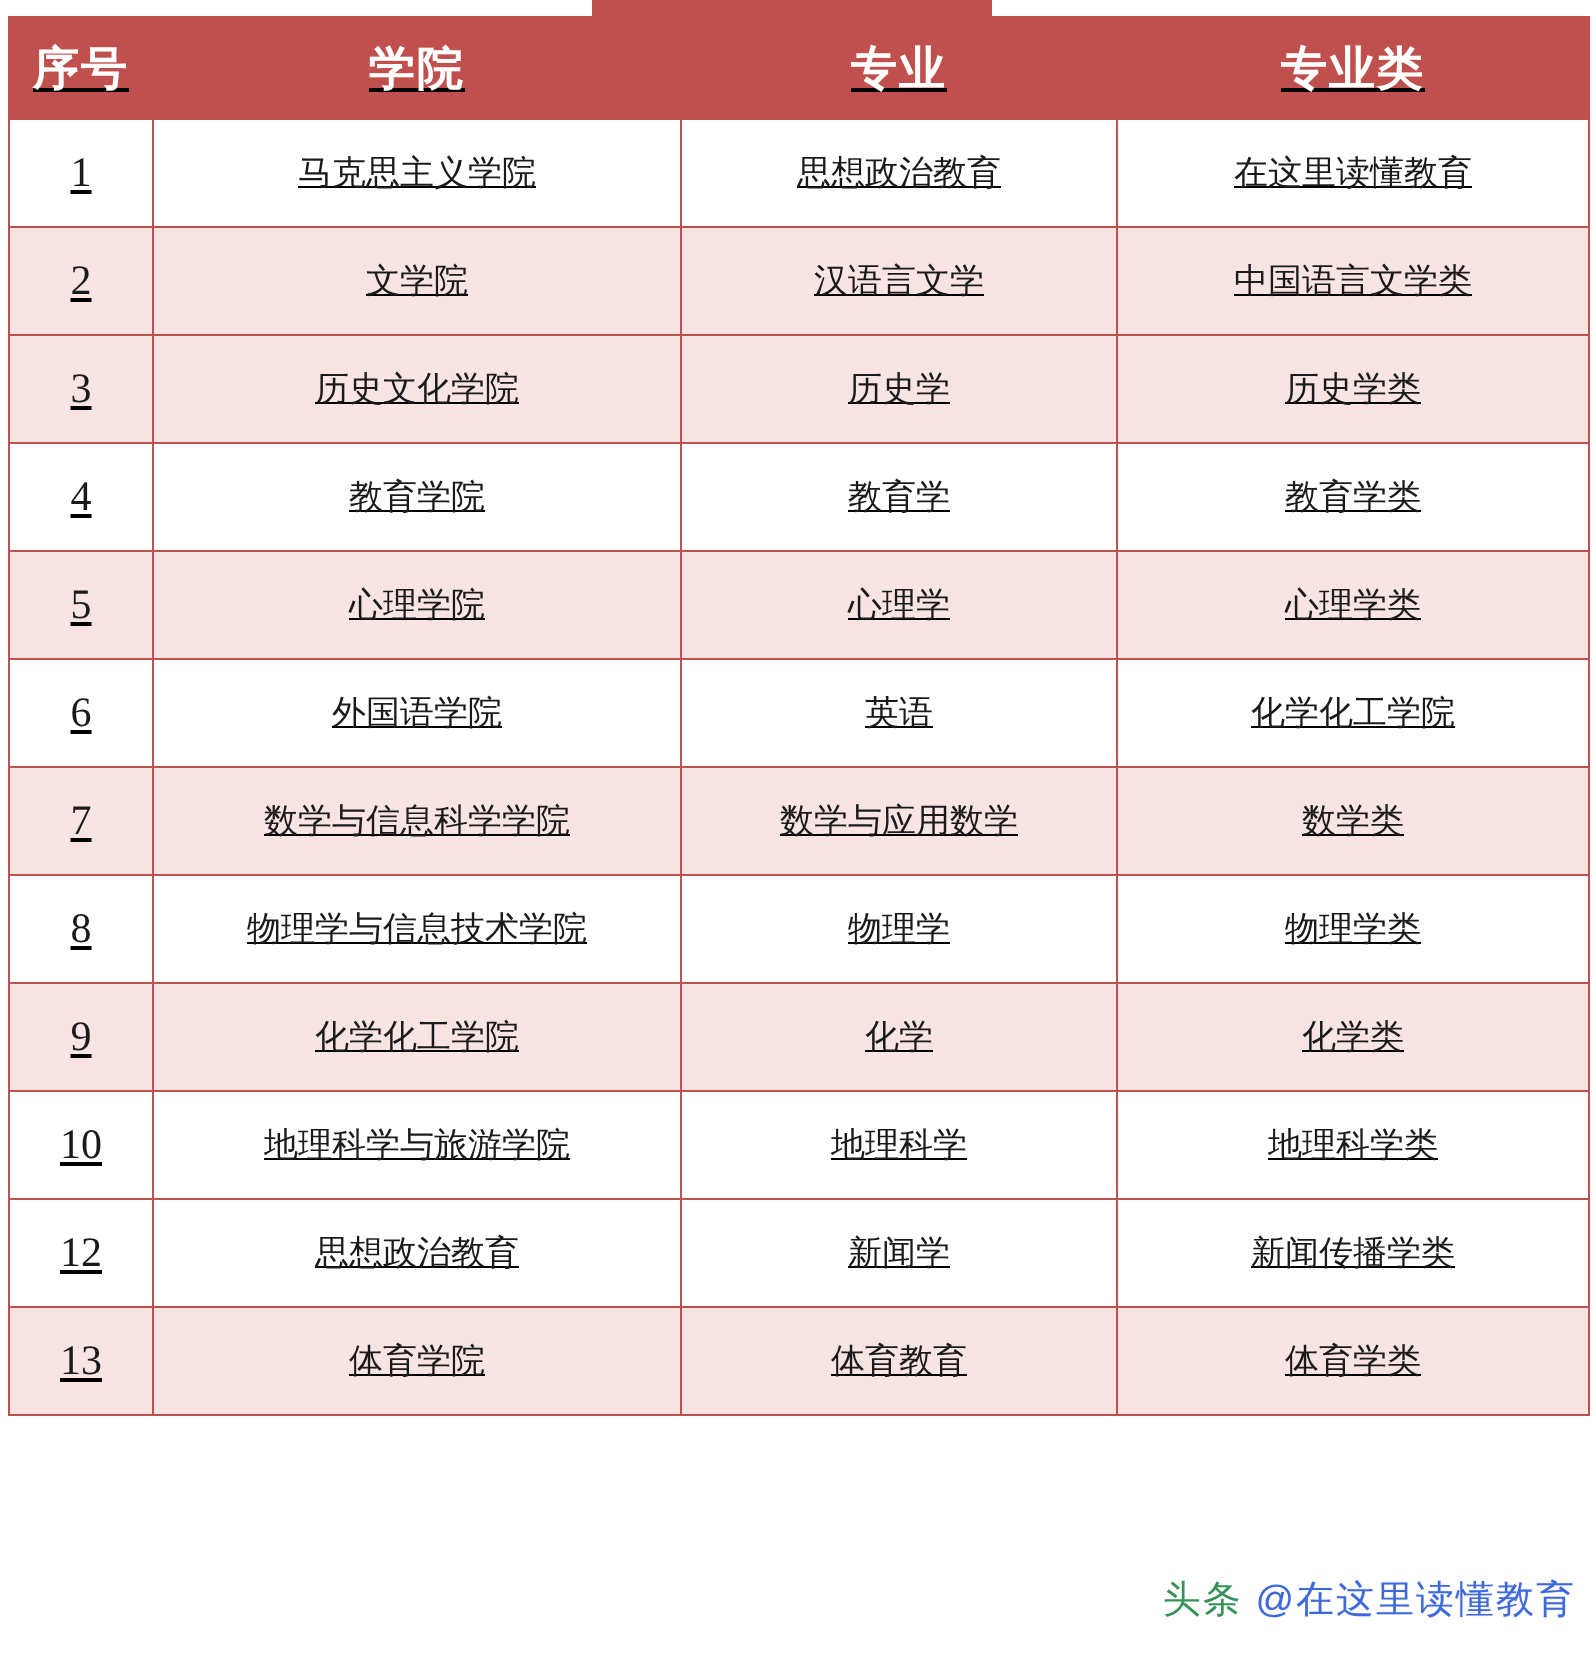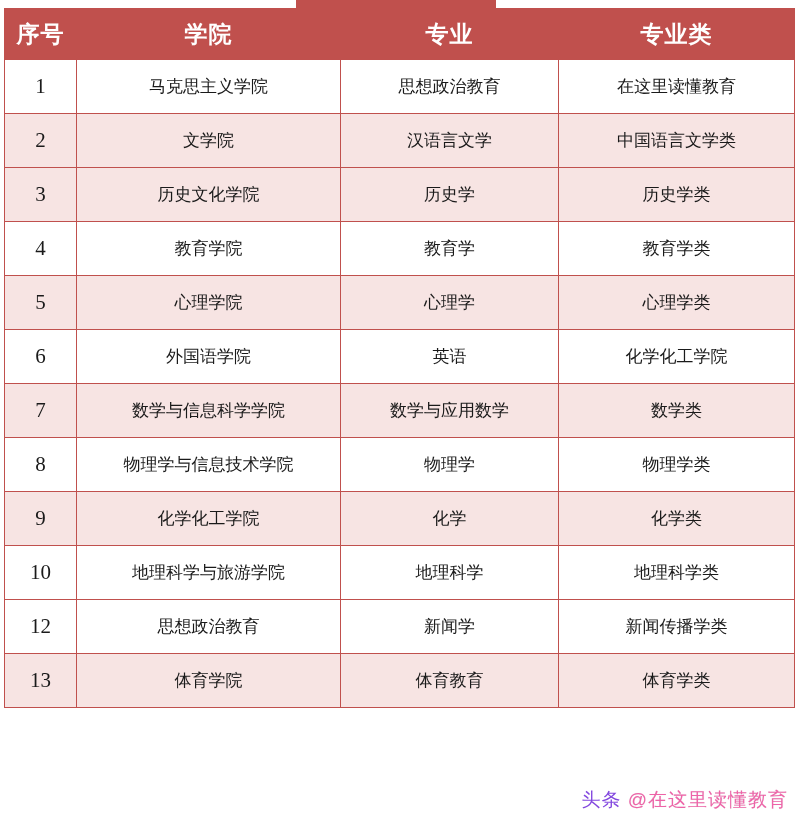--- a/index.html
+++ b/index.html
@@ -13,20 +13,21 @@
     font-family: "Liberation Serif", "DejaVu Serif", serif;
     position: relative;
     overflow: hidden;
   }
   .page {
     width: 798px;
     height: 827px;
     position: relative;
     background: #ffffff;
     box-sizing: border-box;
+    text-decoration: underline;
   }
   .topbar {
     height: 8px;
     width: 100%;
     background: #ffffff;
     position: relative;
   }
   .topbar .stub {
     position: absolute;
     left: 296px;
@@ -77,24 +78,24 @@
     right: 10px;
     bottom: 14px;
     font-size: 19px;
     color: #8a8a8a;
     font-family: "Liberation Sans", sans-serif;
     letter-spacing: 1px;
     opacity: 0.85;
     white-space: nowrap;
   }
   .watermark .tt {
-    color: #6d28d9;
+    color: #15803d;
   }
   .watermark .handle {
-    color: #ec4899;
+    color: #1d4ed8;
     text-shadow: 0 0 1px rgba(0,0,0,0.15);
   }
   .bottom-pad {
     height: 6px;
     background: #ffffff;
   }
 </style>
 </head>
 <body>
 

